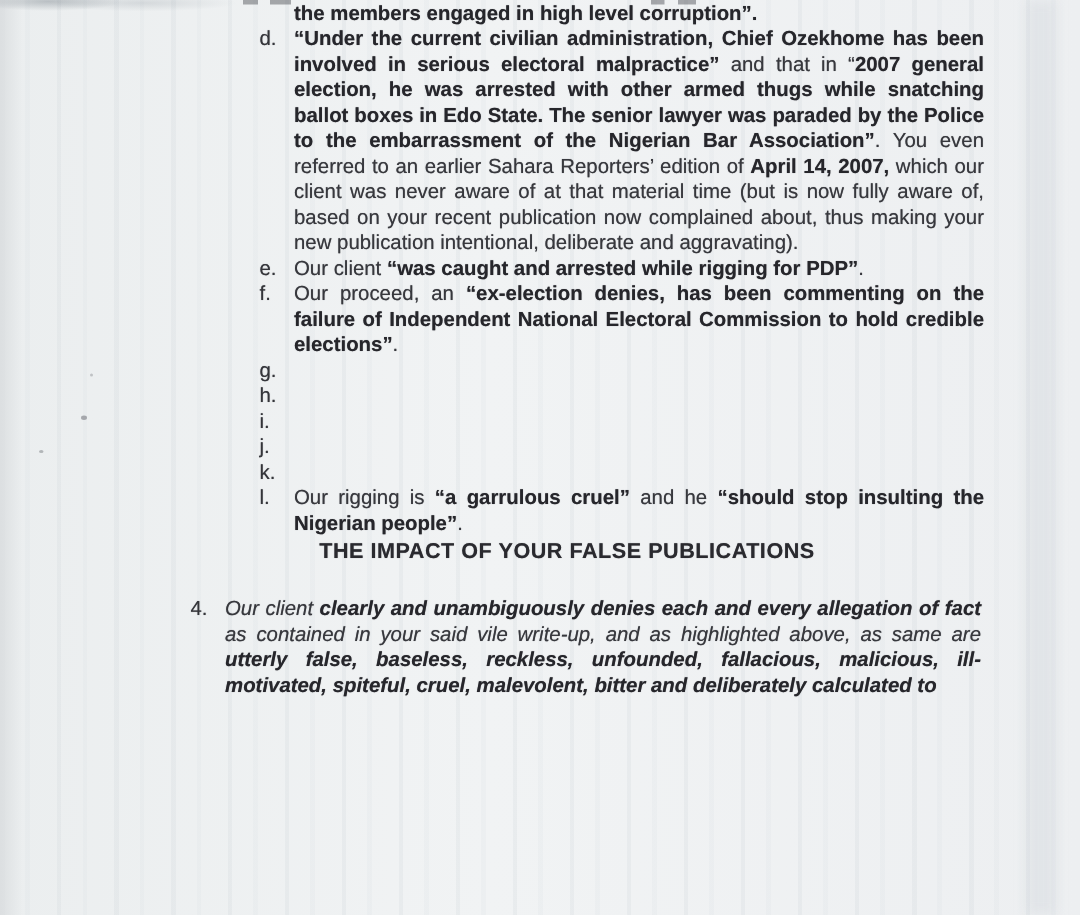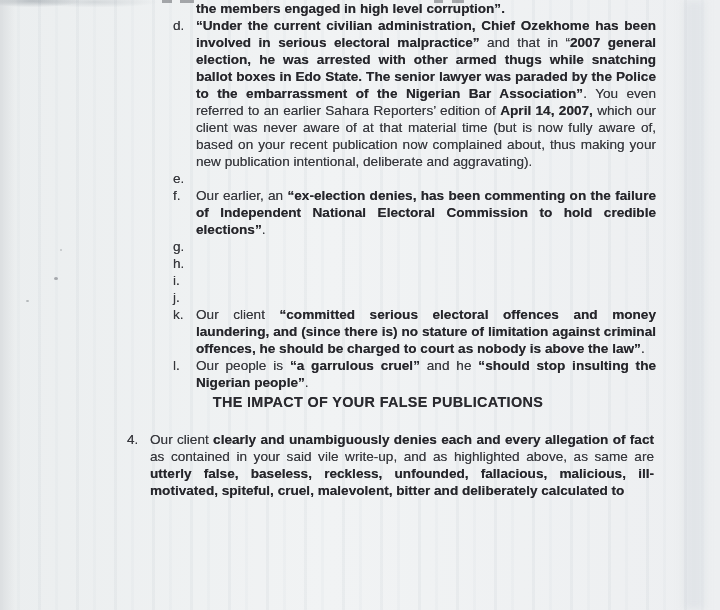--- a/index.html
+++ b/index.html
@@ -35,21 +35,21 @@
   .lettered{margin:0 0 0 173px;}
   .li{display:flex;}
   .li .marker{flex:none;width:23px;color:#34353a;}
   .li .txt{width:460px;text-align:justify;}
 
   .heading{width:756px;margin-top:3px;height:20px;text-align:center;
     font-weight:700;font-size:14.4px;letter-spacing:.35px;color:#2a2a2f;}
 
   .numbered{margin:17px 0 0 127px;}
   .numbered .marker{width:23px;}
-  .numbered .txt{width:504px;text-align:justify;}
+  .numbered .txt{width:504px;text-align:justify;font-style:italic;}
 </style>
 </head>
 <body>
 
 <div class="page">
   <div class="right-band"></div>
   <div class="cutmark cm1"></div>
   <div class="cutmark cm2"></div>
   <div class="cutmark cm3"></div>
   <div class="cutmark cm4"></div>
@@ -60,44 +60,44 @@
   <div class="doc">
     <div class="partial-line"><b>the members engaged in high level corruption”.</b></div>
 
     <div class="lettered">
         <div class="li">
           <span class="marker">d.</span>
           <div class="txt"><b>“Under the current civilian administration, Chief Ozekhome has been involved in serious electoral malpractice”</b><span> and that in “</span><b>2007 general election, he was arrested with other armed thugs while snatching ballot boxes in Edo State. The senior lawyer was paraded by the Police to the embarrassment of the Nigerian Bar Association”</b><span>. You even referred to an earlier Sahara Reporters’ edition of </span><b>April 14, 2007,</b><span> which our client was never aware of at that material time (but is now fully aware of, based on your recent publication now complained about, thus making your new publication intentional, deliberate and aggravating).</span></div>
         </div>
         <div class="li">
           <span class="marker">e.</span>
+          <div class="txt"><span>Our client </span><b>“was caught and arrested while rigging for PDP”</b><span>.</span></div>
         </div>
         <div class="li">
           <span class="marker">f.</span>
-          <div class="txt"><span>Our earlier, an </span><b>“ex-election denies, has been commenting on the failure of Independent National Electoral Commission to hold credible elections”</b><span>.</span></div>
+          <div class="txt"><span>Our proceed, an </span><b>“ex-election denies, has been commenting on the failure of Independent National Electoral Commission to hold credible elections”</b><span>.</span></div>
         </div>
         <div class="li">
           <span class="marker">g.</span>
         </div>
         <div class="li">
           <span class="marker">h.</span>
         </div>
         <div class="li">
           <span class="marker">i.</span>
         </div>
         <div class="li">
           <span class="marker">j.</span>
         </div>
         <div class="li">
           <span class="marker">k.</span>
-          <div class="txt"><span>Our client </span><b>“committed serious electoral offences and money laundering, and (since there is) no stature of limitation against criminal offences, he should be charged to court as nobody is above the law”</b><span>.</span></div>
         </div>
         <div class="li">
           <span class="marker">l.</span>
-          <div class="txt"><span>Our people is </span><b>“a garrulous cruel”</b><span> and he </span><b>“should stop insulting the Nigerian people”</b><span>.</span></div>
+          <div class="txt"><span>Our rigging is </span><b>“a garrulous cruel”</b><span> and he </span><b>“should stop insulting the Nigerian people”</b><span>.</span></div>
         </div>
       </div>
 
     <div class="heading">THE IMPACT OF YOUR FALSE PUBLICATIONS</div>
 
     <div class="li numbered">
       <span class="marker">4.</span>
       <div class="txt"><span>Our client </span><b>clearly and unambiguously denies each and every allegation of fact</b><span> as contained in your said vile write-up, and as highlighted above, as same are </span><b>utterly false, baseless, reckless, unfounded, fallacious, malicious, ill-motivated, spiteful, cruel, malevolent, bitter and deliberately calculated to</b></div>
     </div>
   </div>

